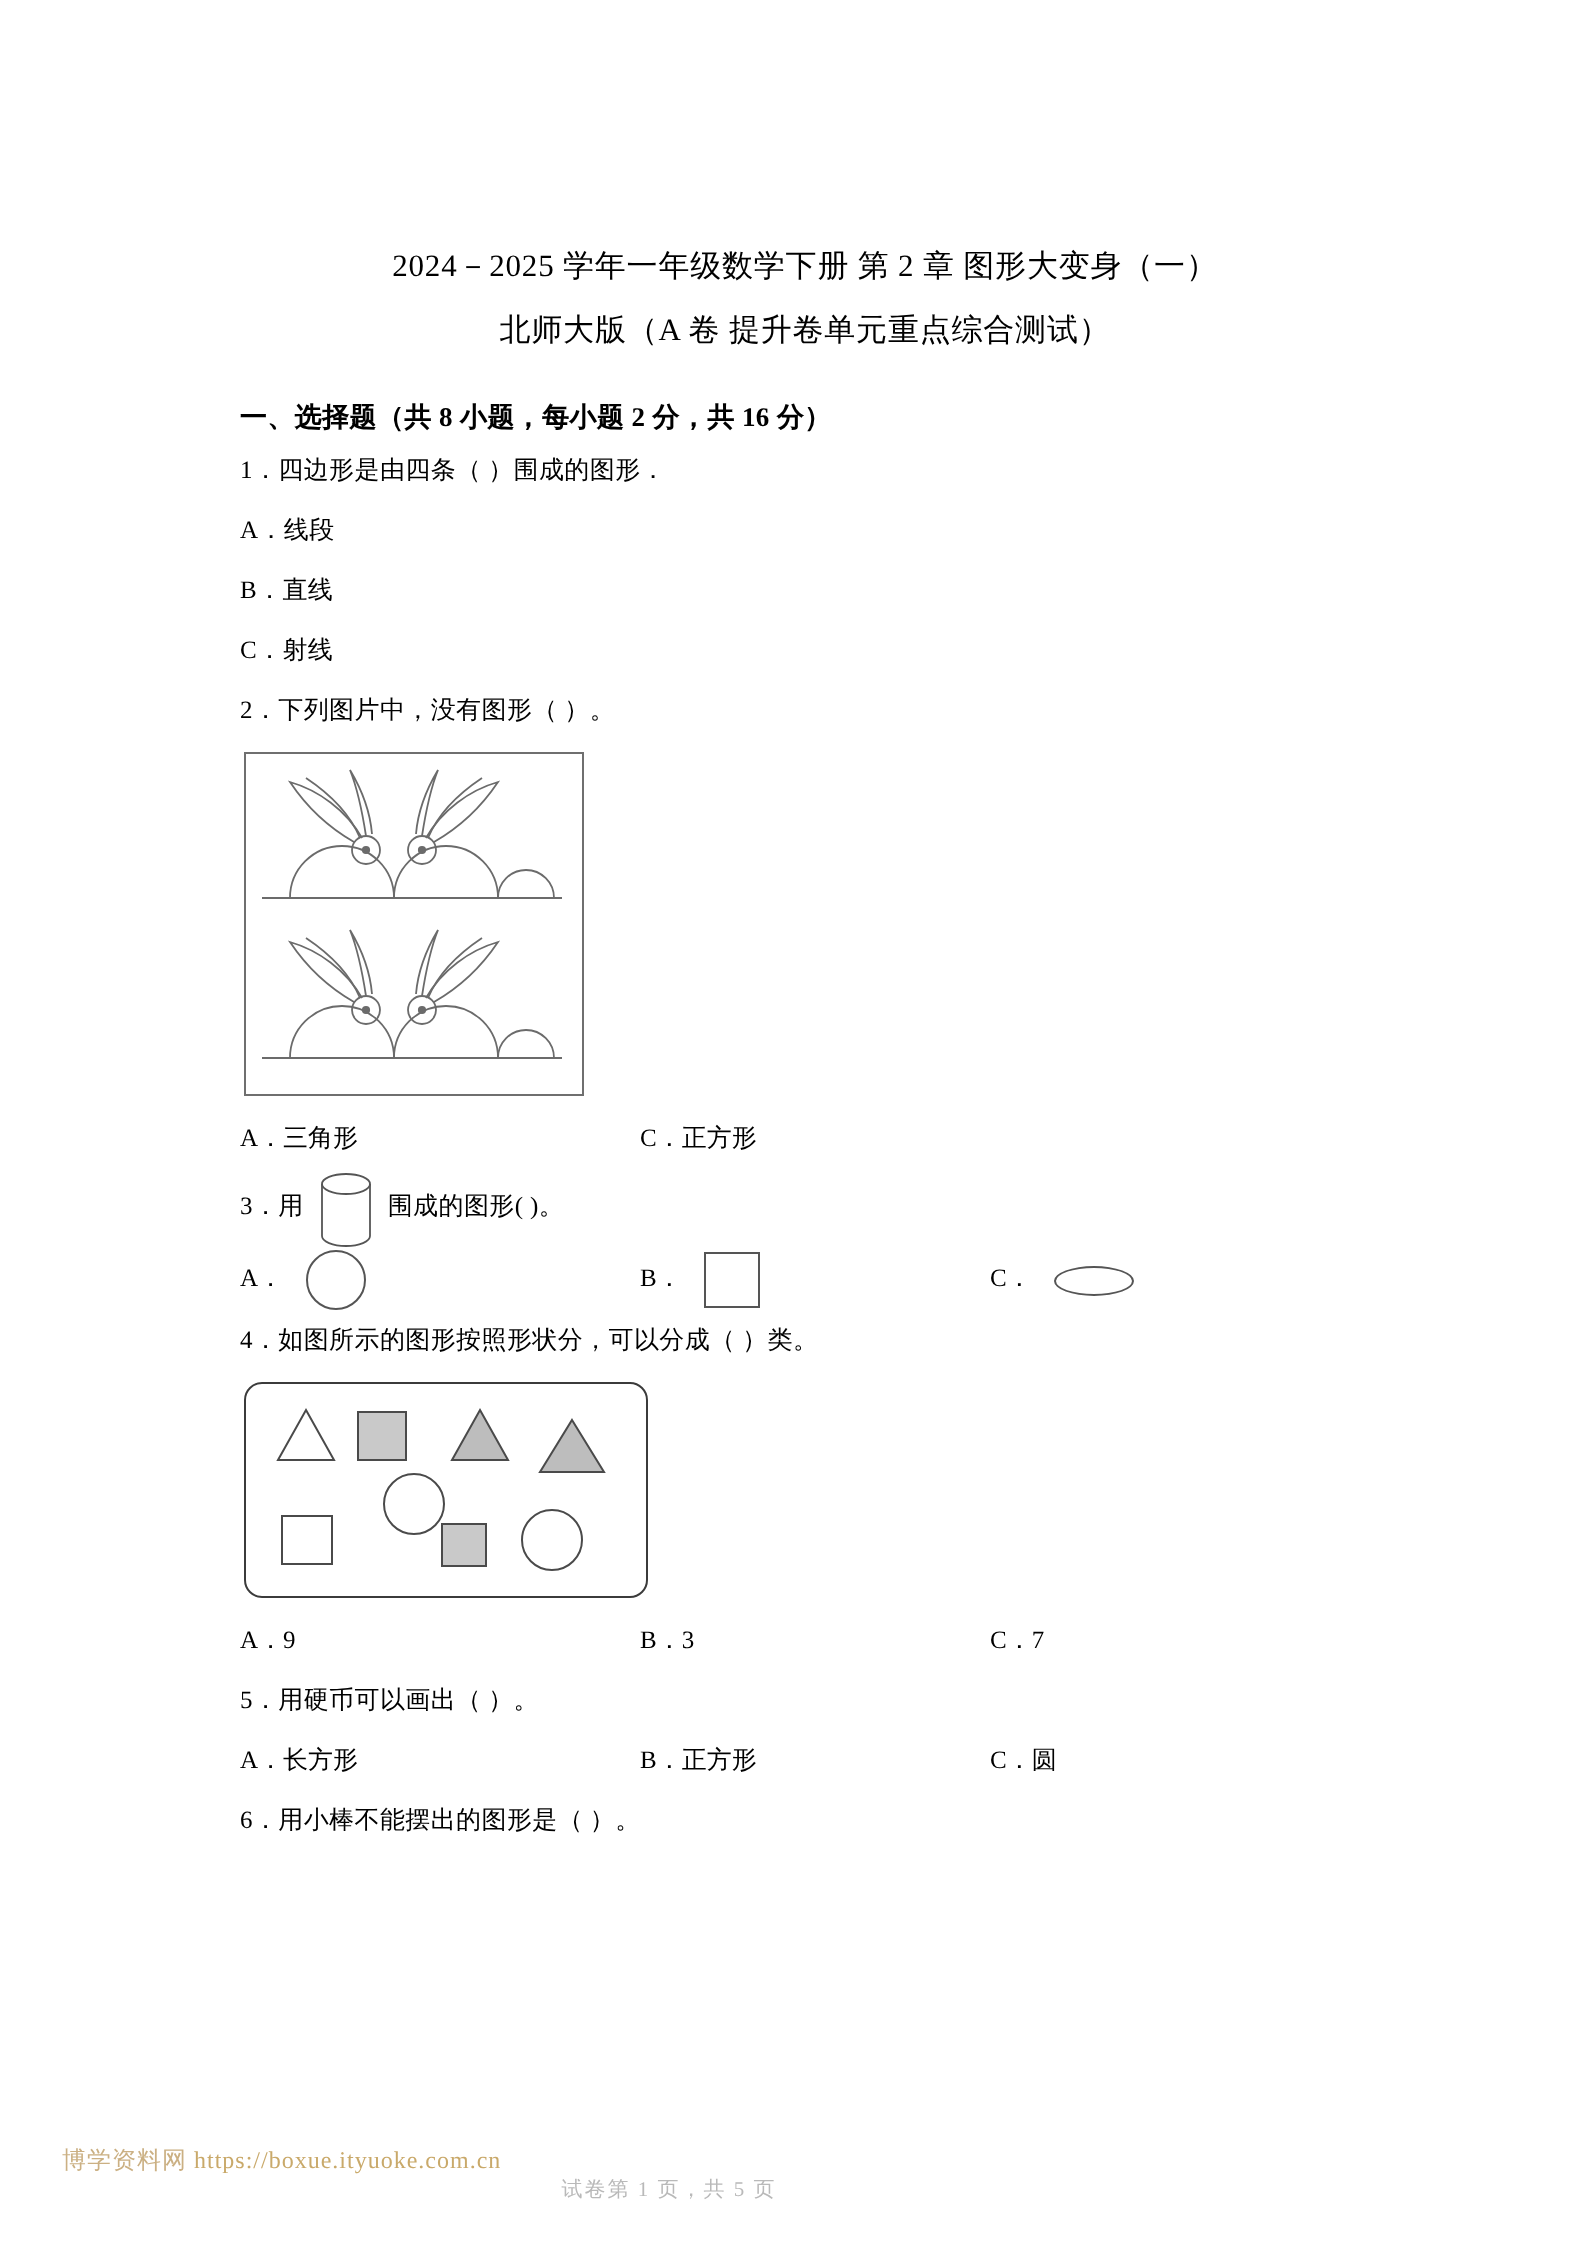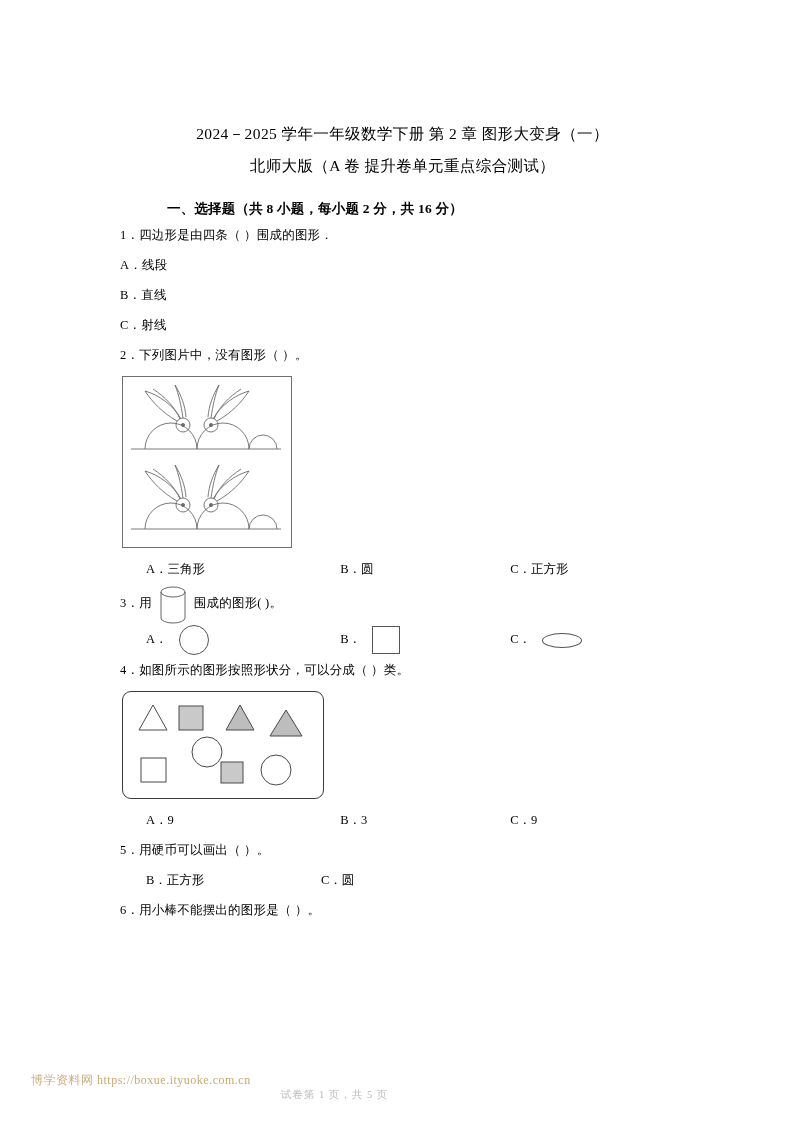--- a/index.html
+++ b/index.html
@@ -34,37 +34,35 @@
     line-height: 32px;
     letter-spacing: 0.4px;
   }
   .title .line2 { display: block; }
   .section-head {
     font-weight: bold;
     font-size: 13.5px;
     margin-top: 18px;
     margin-bottom: 2px;
     letter-spacing: 0.2px;
-    margin-left: 47px;
   }
   .q {
     font-size: 12.5px;
     line-height: 30px;
     letter-spacing: 0.2px;
   }
   .opt {
     font-size: 12.5px;
     line-height: 30px;
     letter-spacing: 0.2px;
   }
   .opt-row {
     display: flex;
     font-size: 12.5px;
     line-height: 30px;
-    margin-left: 26px;
   }
   .opt-row > div { }
   .opt-col-a { width: 200px; }
   .opt-col-b { width: 175px; }
   .opt-col-c { width: 180px; }
 
   .fig-block { margin: 6px 0 6px 0; }
 
   .fig2 {
     width: 168px;
@@ -200,21 +198,20 @@
             <path d="M91 122 C96 110 106 100 118 92"></path>
             <path d="M88 121 C90 108 92 98 96 88 C90 98 86 108 85 120"></path>
             <path d="M126 152 a14 14 0 0 1 28 0"></path>
           </g>
         </svg>
       </div>
     </div>
 
     <div class="opt-row">
       <div class="opt-col-a">A．三角形</div>
-      <div class="opt-col-b">B．圆</div>
       <div class="opt-col-c">C．正方形</div>
     </div>
 
     <div class="q">
       <span>3．</span><span>用</span><span class="cyl">
         <svg width="34" height="42" viewBox="0 0 34 42">
           <g fill="none" stroke="#555" stroke-width="0.9">
             <ellipse cx="17" cy="8" rx="12" ry="5"></ellipse>
             <path d="M5 8 V34"></path>
             <path d="M29 8 V34"></path>
@@ -256,28 +253,29 @@
             <rect x="98" y="70" width="22" height="21" fill="#c9c9c9"></rect>
             <circle cx="153" cy="78" r="15" fill="#ffffff"></circle>
           </g>
         </svg>
       </div>
     </div>
 
     <div class="opt-row">
       <div class="opt-col-a">A．9</div>
       <div class="opt-col-b">B．3</div>
-      <div class="opt-col-c">C．9</div>
+      <div class="opt-col-c">C．7</div>
     </div>
 
     <div class="q">
       <span>5．</span><span>用硬币可以画出（  ）。</span>
     </div>
 
     <div class="opt-row">
+      <div class="opt-col-a">A．长方形</div>
       <div class="opt-col-b">B．正方形</div>
       <div class="opt-col-c">C．圆</div>
     </div>
 
     <div class="q">
       <span>6．</span><span>用小棒不能摆出的图形是（   ）。</span>
     </div>
 
   </div>
 

